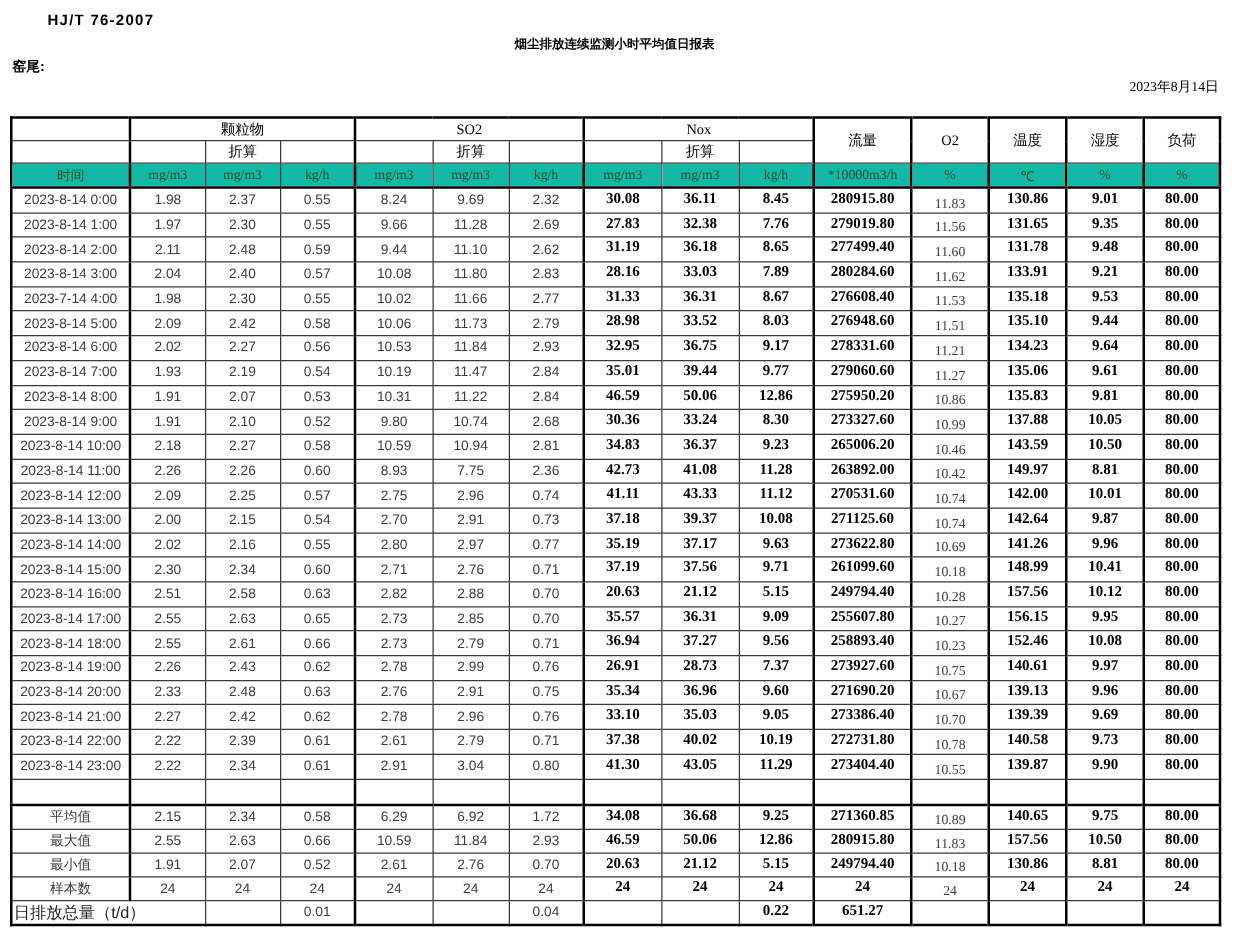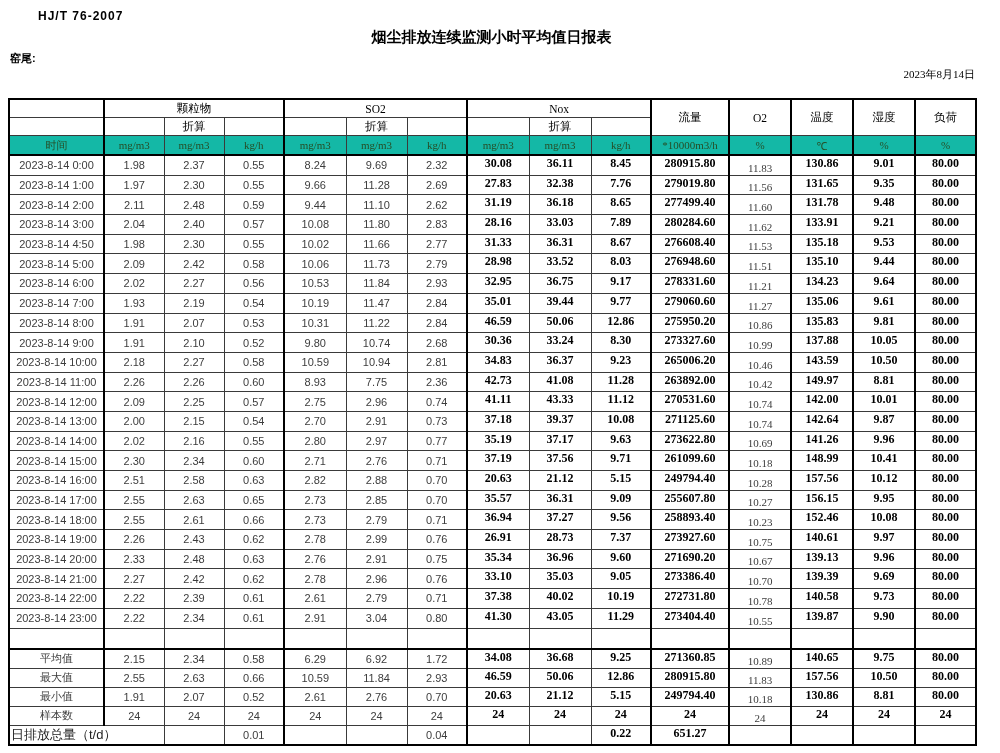--- a/index.html
+++ b/index.html
@@ -1,19 +1,19 @@
 <!DOCTYPE html>
 <html><head>
 <meta charset="utf-8">
 <style>
   html,body{margin:0;padding:0;background:#fff;}
   body{width:1000px;height:753px;overflow:hidden;font-family:"Liberation Serif",serif;color:#000;}
   .page{padding:6px 25px 0 8px;box-sizing:border-box;}
   .std{font:bold 12px "Liberation Sans",sans-serif;margin:3px 0 0 30px;letter-spacing:1px;}
-  .title{text-align:center;font-weight:bold;font-size:15px;margin-top:5px;}
+  .title{text-align:center;font-weight:bold;font-size:10px;margin-top:5px;}
   .company{font:bold 11px "Liberation Sans",sans-serif;margin:7px 0 0 2px;}
   .loc{font:bold 11px "Liberation Sans",sans-serif;margin:4px 0 0 2px;}
   .date{text-align:right;font-size:11px;margin:1px 0 16px 0;}
   table{border-collapse:collapse;border:2px solid #000;table-layout:fixed;width:967px;}
   td{border:1px solid #3a3a3a;text-align:center;padding:0;overflow:hidden;white-space:nowrap;}
   td.bl{border-left:2px solid #000;}
   
   tr.h1 td,tr.h2 td{height:17px;font-size:11.5px;}
   tr.units td{height:18px;background:#14b8a6;font-size:11px;color:#264d26;border-bottom:2px solid #000;}
   
@@ -159,21 +159,21 @@
           <td class="gb bl">28.16</td>
           <td class="gb">33.03</td>
           <td class="gb">7.89</td>
           <td class="gb bl">280284.60</td>
           <td class="o2c bl">11.62</td>
           <td class="gb bl">133.91</td>
           <td class="gb bl">9.21</td>
           <td class="gb bl">80.00</td>
         </tr>
         <tr class="data-row">
-          <td class="time">2023-8-14 4:50</td>
+          <td class="time">2023-7-14 4:00</td>
           <td class="ga bl">1.98</td>
           <td class="ga">2.30</td>
           <td class="ga">0.55</td>
           <td class="ga bl">10.02</td>
           <td class="ga">11.66</td>
           <td class="ga">2.77</td>
           <td class="gb bl">31.33</td>
           <td class="gb">36.31</td>
           <td class="gb">8.67</td>
           <td class="gb bl">276608.40</td>

